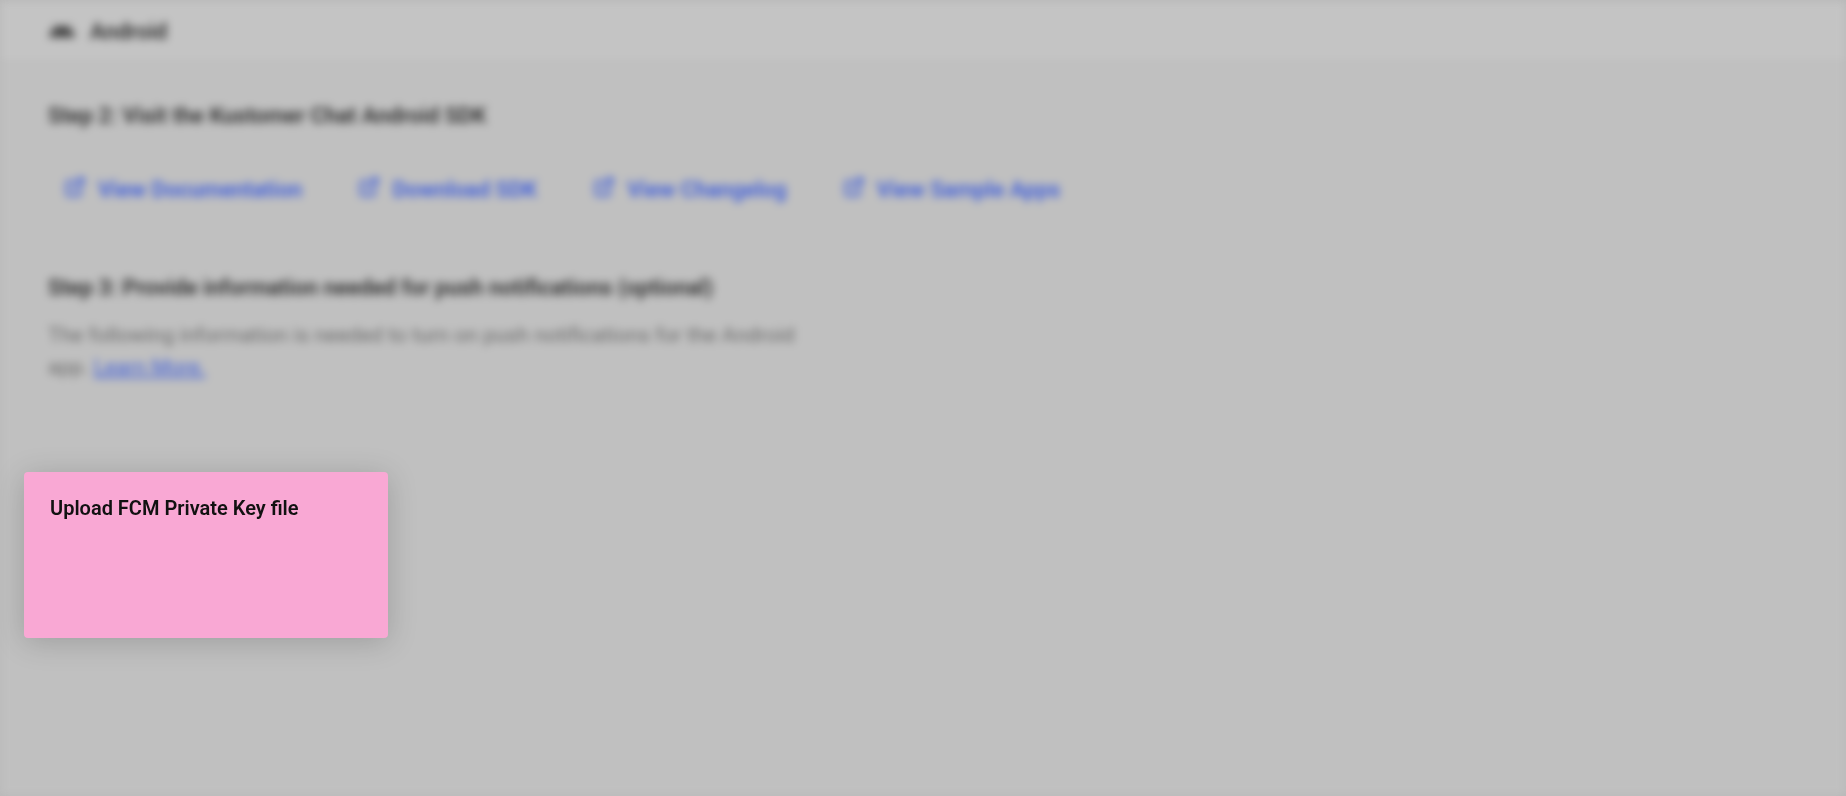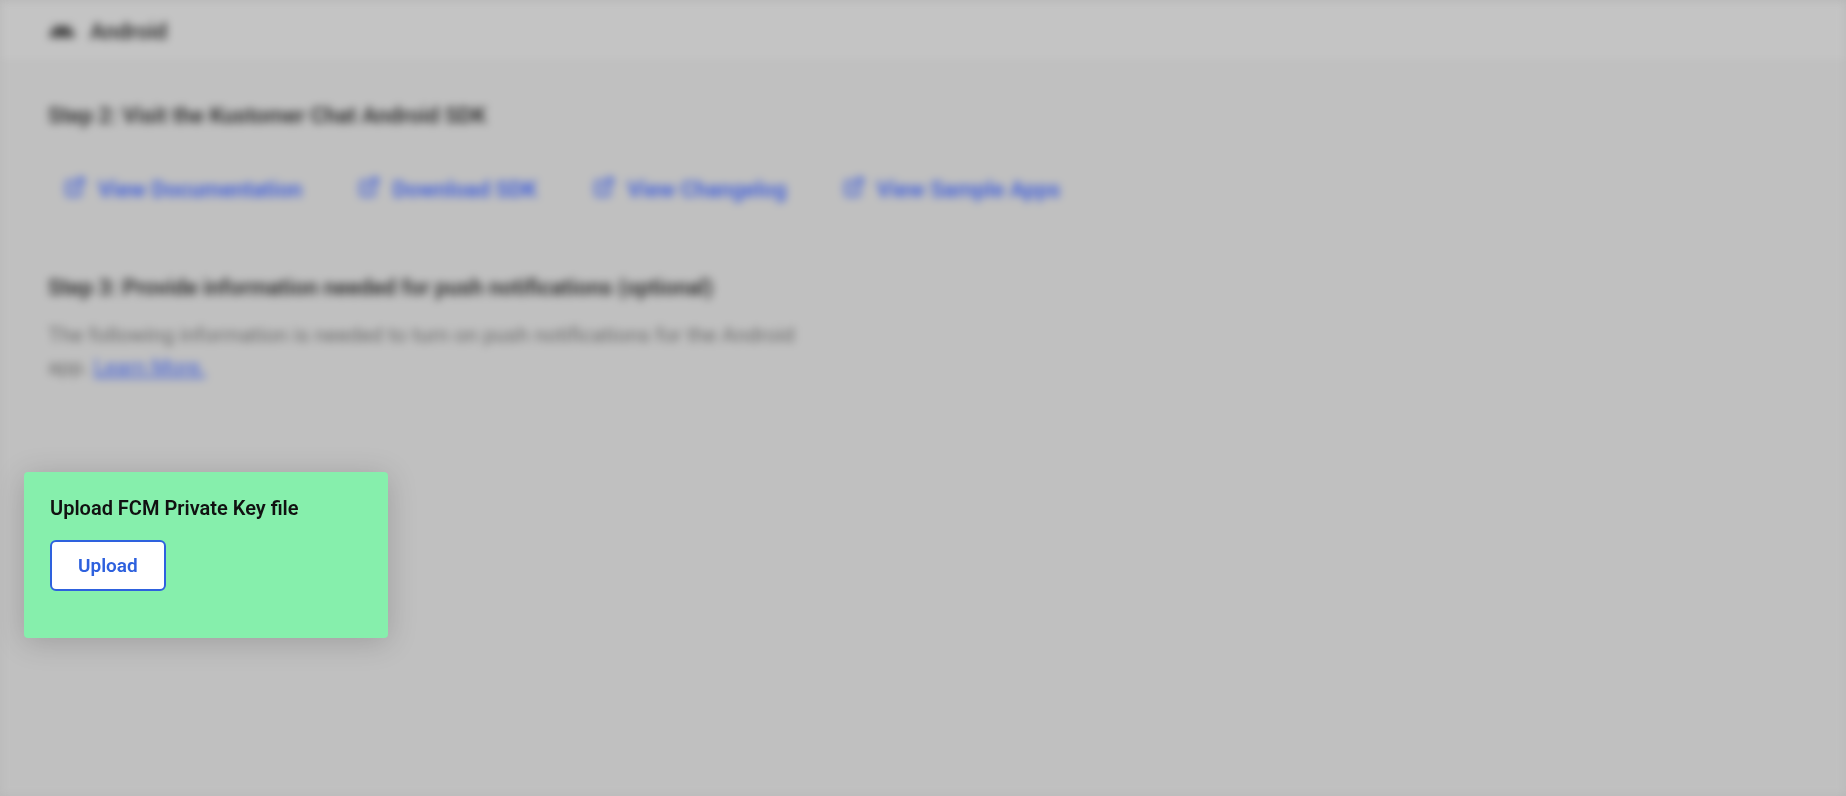--- a/index.html
+++ b/index.html
@@ -87,21 +87,21 @@
     }
     .learn-more {
       color: #3b5bdb;
     }
     .highlight-card {
       position: absolute;
       left: 24px;
       top: 472px;
       width: 364px;
       height: 166px;
-      background: #86efac;
+      background: #f9a8d4;
       border-radius: 4px;
       box-shadow: 0 4px 30px rgba(0,0,0,0.18);
       padding: 24px 26px;
       z-index: 10;
     }
     .upload-label {
       font-size: 20px;
       font-weight: 600;
       color: #111111;
       margin-bottom: 20px;
@@ -180,14 +180,13 @@
 
     <h2 class="step3-heading">Step 3: Provide information needed for push notifications (optional)</h2>
     <p class="step3-desc">
       <span>The following information is needed to turn on push notifications for the Android app. </span><a href="#" class="learn-more">Learn More.</a>
     </p>
   </div>
 </div>
 
 <div class="highlight-card">
   <div class="upload-label">Upload FCM Private Key file</div>
-  <button class="upload-button">Upload</button>
 </div>
 
 </body></html>

